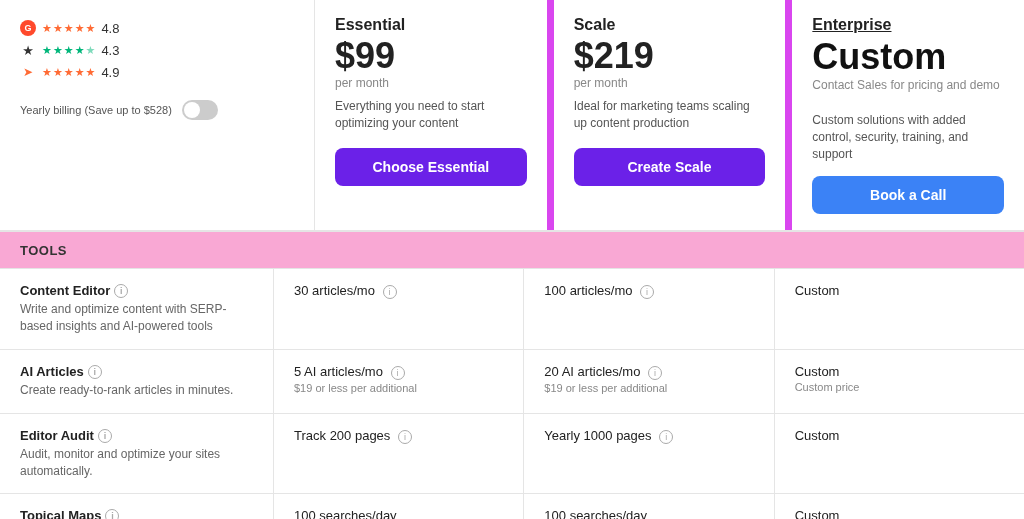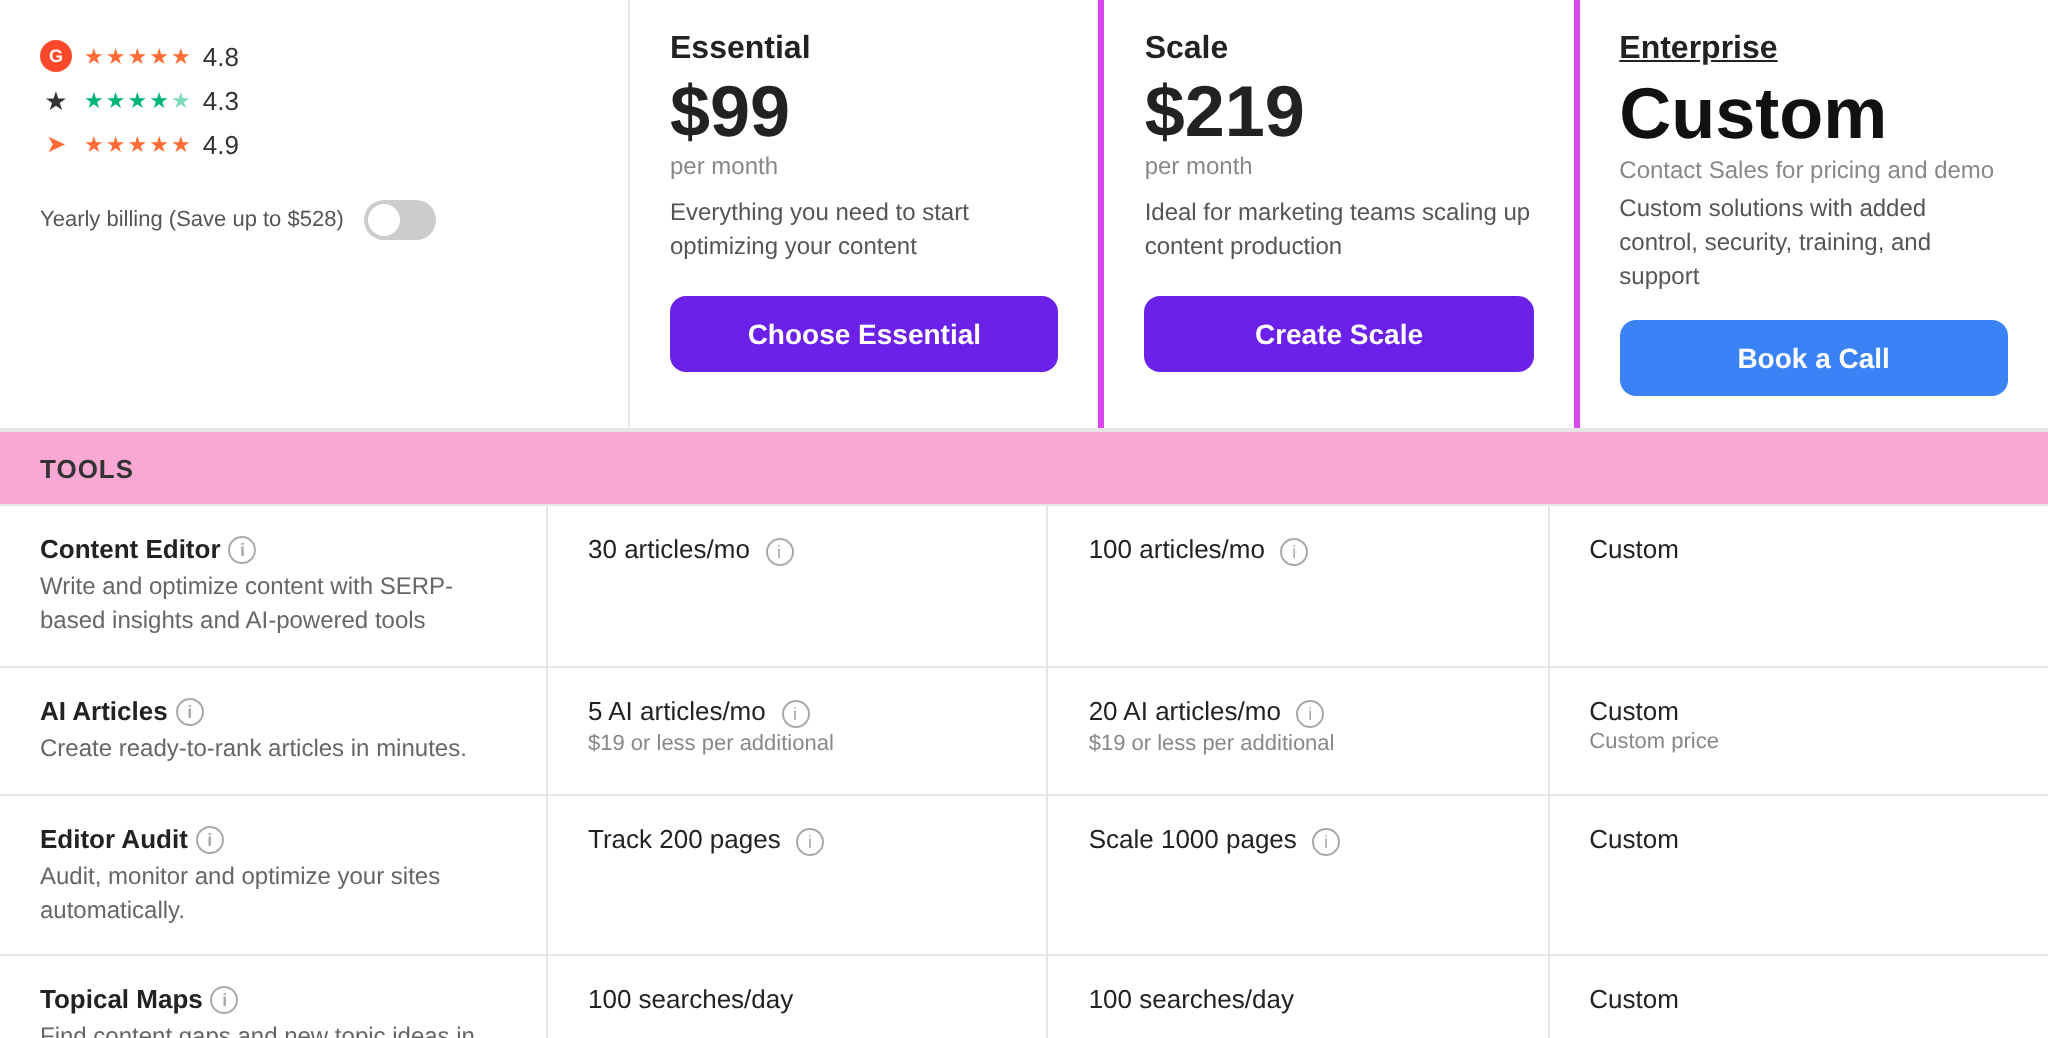--- a/index.html
+++ b/index.html
@@ -4,21 +4,21 @@
   <style>
     * { box-sizing: border-box; margin: 0; padding: 0; }
     body { font-family: -apple-system, BlinkMacSystemFont, 'Segoe UI', sans-serif; background: #fff; font-size: 14px; color: #222; }
 
     .pricing-page { width: 1024px; overflow: hidden; }
 
     
     .header-area { display: flex; border-bottom: 1px solid #e5e5e5; }
 
     .col-feature { width: 315px; flex-shrink: 0; padding: 20px 20px 16px 20px; border-right: 1px solid #e5e5e5; }
-    .col-plan { flex: 1; padding: 16px 20px; border-right: 3px solid #d946ef; }
+    .col-plan { flex: 1; padding: 16px 20px; border-right: 7px solid #d946ef; }
     .col-plan:last-child { border-right: none; }
 
     
     .ratings { display: flex; flex-direction: column; gap: 6px; margin-bottom: 20px; }
     .rating-row { display: flex; align-items: center; gap: 6px; font-size: 13px; }
     .rating-logo { width: 16px; height: 16px; display: flex; align-items: center; justify-content: center; }
     .stars { display: flex; gap: 1px; }
     .star { color: #FF6B35; font-size: 11px; }
     .rating-num { font-size: 13px; font-weight: 500; color: #333; }
 
@@ -60,21 +60,21 @@
     .cell-value:last-child { border-right: none; }
 
     .feature-title { font-size: 13px; font-weight: 700; color: #222; margin-bottom: 3px; display: flex; align-items: flex-start; gap: 4px; }
     .feature-desc { font-size: 12px; color: #666; line-height: 1.4; }
     .info-icon { width: 14px; height: 14px; border: 1px solid #aaa; border-radius: 50%; display: inline-flex; align-items: center; justify-content: center; font-size: 9px; color: #aaa; flex-shrink: 0; margin-top: 1px; cursor: pointer; }
 
     .value-main { font-size: 13px; color: #222; }
     .value-sub { font-size: 11px; color: #888; margin-top: 2px; }
 
     .enterprise-name { font-size: 16px; font-weight: 600; margin-bottom: 2px; text-decoration: underline; }
-    .enterprise-contact { font-size: 12px; color: #888; margin-bottom: 4px; }
+    .enterprise-contact { font-size: 12px; color: #888; margin-bottom: 20px; }
     .enterprise-desc { font-size: 12px; color: #555; line-height: 1.4; margin-bottom: 14px; }
 
     
     .stars-green .star { color: #00b67a; }
     .star-partial { color: #00b67a; opacity: 0.5; }
   </style>
 </head>
 <body>
 
 <div class="pricing-page">
@@ -217,21 +217,21 @@
         <span>Editor Audit</span>
         <span class="info-icon">i</span>
       </div>
       <div class="feature-desc">Audit, monitor and optimize your sites automatically.</div>
     </div>
     <div class="cell-value">
       <span class="value-main">Track 200 pages</span>
       <span class="info-icon" style="margin-left:4px;">i</span>
     </div>
     <div class="cell-value">
-      <span class="value-main">Scale 1000 pages</span>
+      <span class="value-main">Yearly 1000 pages</span>
       <span class="info-icon" style="margin-left:4px;">i</span>
     </div>
     <div class="cell-value">
       <span class="value-main">Custom</span>
     </div>
   </div>
 
   <div class="feature-row">
     <div class="cell-feature">
       <div class="feature-title">

